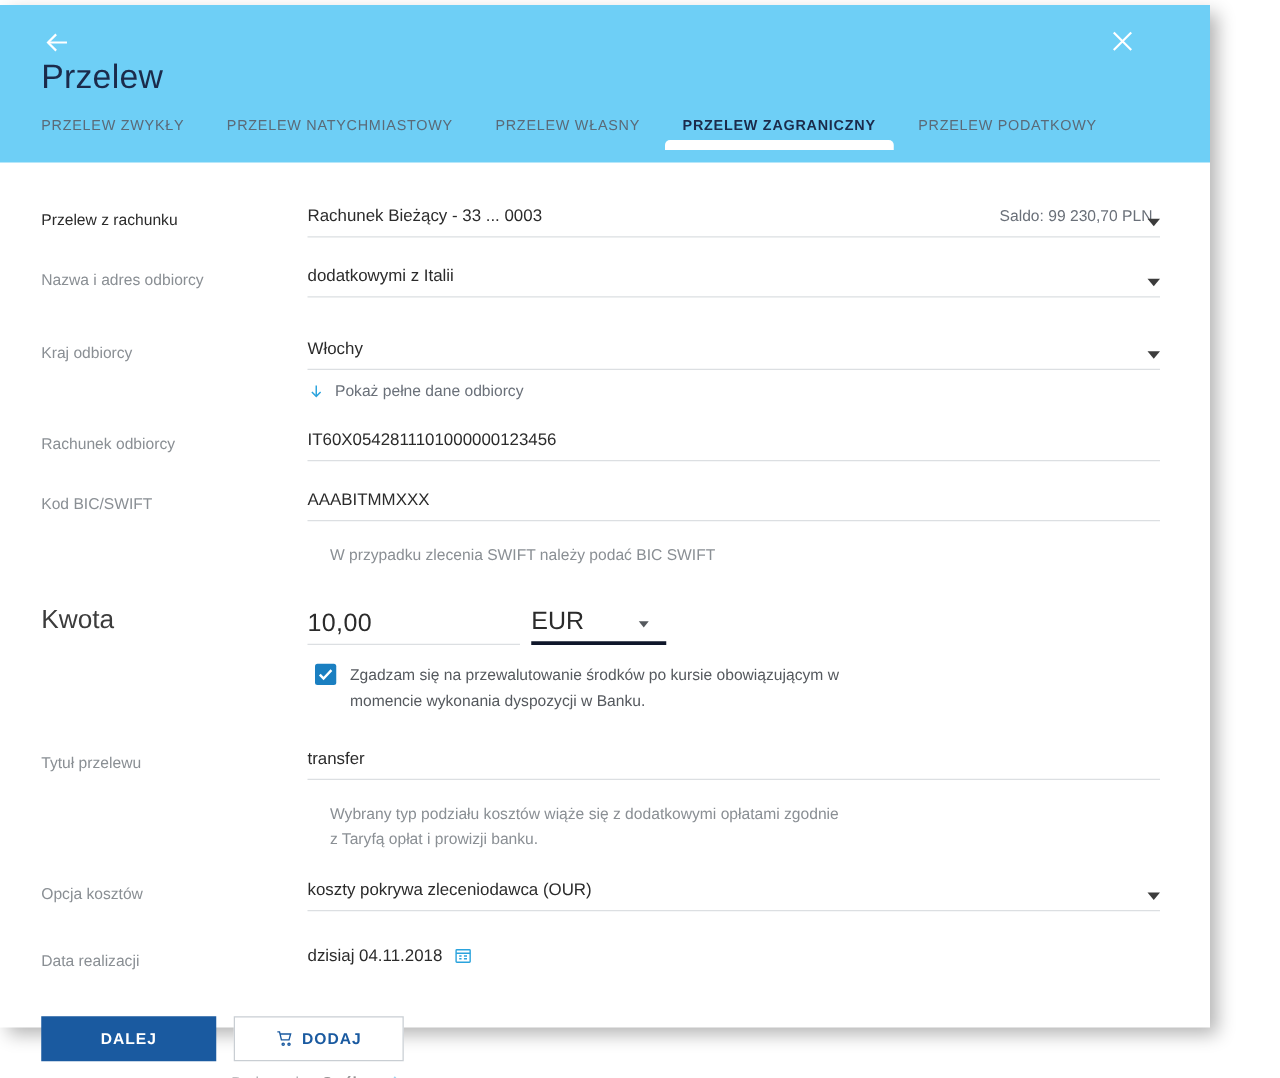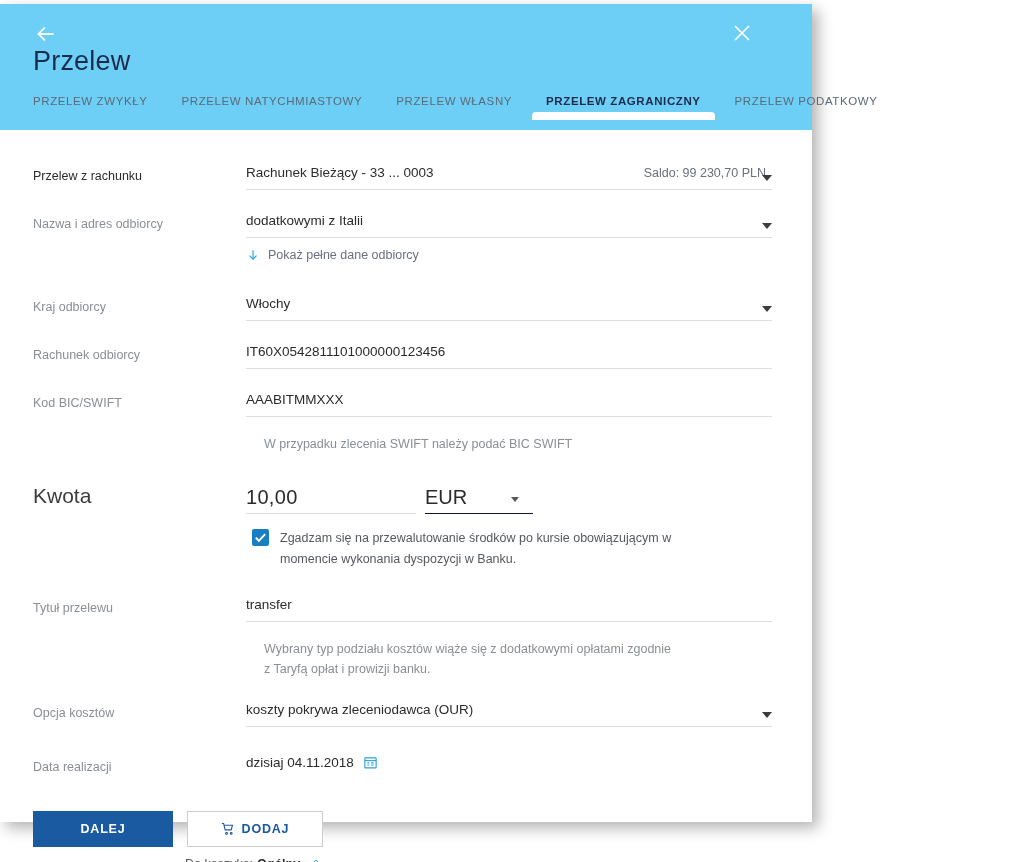--- a/index.html
+++ b/index.html
@@ -13,21 +13,21 @@
   #app {
     position: relative;
     width: 1024px; height: 862px;
     background: #ffffff;
   }
 
   
   .card {
     position: absolute;
     left: 0; top: 4px;
-    width: 812px; height: 818px;
+    width: 968px; height: 818px;
     background: #ffffff;
     box-shadow: 6px 6px 14px rgba(0,0,0,0.30);
   }
 
   
   .header {
     position: relative;
     height: 126px;
     background: #6ecff6;
     padding: 0;
@@ -196,21 +196,21 @@
   .amount-box {
     width: 170px;
     border-bottom: 1px solid #dcdfe2;
     padding-bottom: 5px;
   }
   .amount-box .value.big { letter-spacing: 0.3px; }
   .currency-box {
     position: relative;
     width: 108px;
     margin-left: 9px;
-    border-bottom: 1px solid #0f172a;
+    border-bottom: 3px solid #0f172a;
     padding-bottom: 5px;
   }
   .currency-caret {
     position: absolute;
     right: 14px; bottom: 11px;
     width: 0; height: 0;
     border-left: 4px solid transparent;
     border-right: 4px solid transparent;
     border-top: 5px solid #55595e;
     cursor: pointer;
@@ -338,47 +338,47 @@
           </div>
           <div class="caret"></div>
         </div>
       </div>
 
       <div class="row r-name">
         <div class="label">Nazwa i adres odbiorcy</div>
         <div class="field">
           <div class="underline">
             <span class="value">dodatkowymi z Italii</span>
+          </div>
+          <div class="caret"></div>
+        </div>
+      </div>
+
+      <div class="row r-country">
+        <div class="label">Kraj odbiorcy</div>
+        <div class="field">
+          <div class="underline">
+            <span class="value">Włochy</span>
           </div>
           <div class="caret"></div>
         </div>
       </div>
 
       <div class="row r-showlink">
         <div class="label"></div>
         <div class="field">
           <div class="showlink">
             <span class="down-arrow">
               <svg viewBox="0 0 24 24" width="14" height="16" fill="none" stroke="currentColor" stroke-width="2">
                 <path d="M12 4v14"></path>
                   <path d="M6 13l6 6 6-6"></path>
               </svg>
             </span>
             <span>Pokaż pełne dane odbiorcy</span>
           </div>
-        </div>
-      </div>
-
-      <div class="row r-country">
-        <div class="label">Kraj odbiorcy</div>
-        <div class="field">
-          <div class="underline">
-            <span class="value">Włochy</span>
-          </div>
-          <div class="caret"></div>
         </div>
       </div>
 
       <div class="row r-account">
         <div class="label">Rachunek odbiorcy</div>
         <div class="field">
           <div class="underline">
             <span class="value">IT60X0542811101000000123456</span>
           </div>
         </div>

